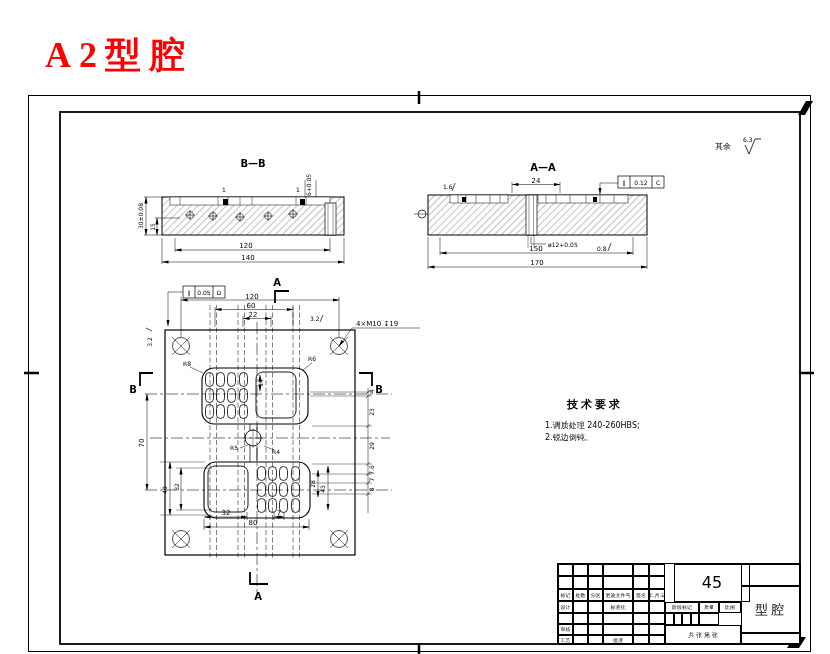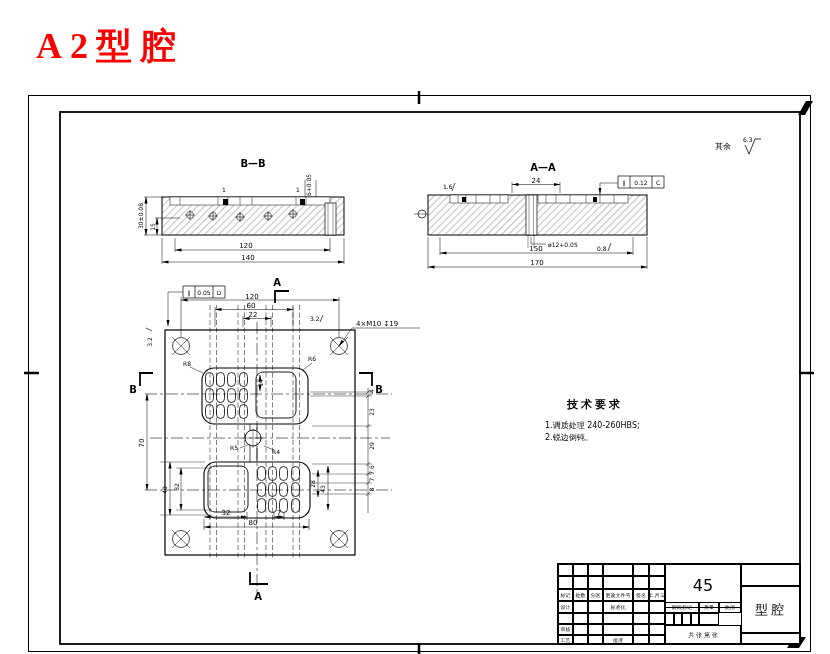--- a/index.html
+++ b/index.html
@@ -1,18 +1,18 @@
 <!DOCTYPE html>
 <html><head>
 <meta charset="utf-8">
 <style>
   html,body{margin:0;padding:0;background:#fff;}
   #stage{position:relative;width:830px;height:654px;background:#fff;overflow:hidden;
          font-family:"DejaVu Sans",sans-serif;color:#000;}
-  #main-title{position:absolute;left:36px;top:22px;margin:0;
+  #main-title{position:absolute;left:36px;top:22px;margin:9px;
     font-family:"Liberation Serif","DejaVu Serif",serif;
     font-size:36px;font-weight:bold;color:#f00;letter-spacing:8px;}
   svg text{fill:#000;font-family:"DejaVu Sans",sans-serif;}
   .dim{font-size:7px;}
   .dimS{font-size:6px;}
   .lbl{font-size:10px;font-weight:bold;}
   .cjk{font-size:8px;}
   
   #title-block{position:absolute;left:557px;top:563px;width:243px;height:81px;
     border:1.4px solid #000;box-sizing:border-box;background:#fff;}
@@ -433,21 +433,21 @@
     <div class="tb" style="left:45px;top:60px;width:30px;height:11px;"></div>
     <div class="tb" style="left:75px;top:60px;width:16px;height:11px;"></div>
     <div class="tb" style="left:91px;top:60px;width:16px;height:11px;"></div>
     <div class="tb" style="left:0;top:71px;width:15px;height:10px;">工艺</div>
     <div class="tb" style="left:15px;top:71px;width:15px;height:10px;"></div>
     <div class="tb" style="left:30px;top:71px;width:15px;height:10px;"></div>
     <div class="tb" style="left:45px;top:71px;width:30px;height:10px;">批准</div>
     <div class="tb" style="left:75px;top:71px;width:16px;height:10px;"></div>
     <div class="tb" style="left:91px;top:71px;width:16px;height:10px;"></div>
 
-    <div class="tb big" style="left:107px;top:0;width:76px;height:44px;">45</div>
+    <div class="tb big" style="left:116px;top:0;width:76px;height:38px;">45</div>
     <div class="tb" style="left:107px;top:38px;width:34px;height:11px;">阶段标记</div>
     <div class="tb" style="left:141px;top:38px;width:20px;height:11px;">质量</div>
     <div class="tb" style="left:161px;top:38px;width:22px;height:11px;">比例</div>
     <div class="tb" style="left:107px;top:49px;width:8.5px;height:12px;"></div>
     <div class="tb" style="left:115.5px;top:49px;width:8.5px;height:12px;"></div>
     <div class="tb" style="left:124px;top:49px;width:8.5px;height:12px;"></div>
     <div class="tb" style="left:132.5px;top:49px;width:8.5px;height:12px;"></div>
     <div class="tb" style="left:141px;top:49px;width:20px;height:12px;"></div>
     <div class="tb scale" style="left:161px;top:49px;width:22px;height:12px;">1:1</div>
     <div class="tb sheet" style="left:107px;top:61px;width:76px;height:20px;">共 张  第 张</div>

